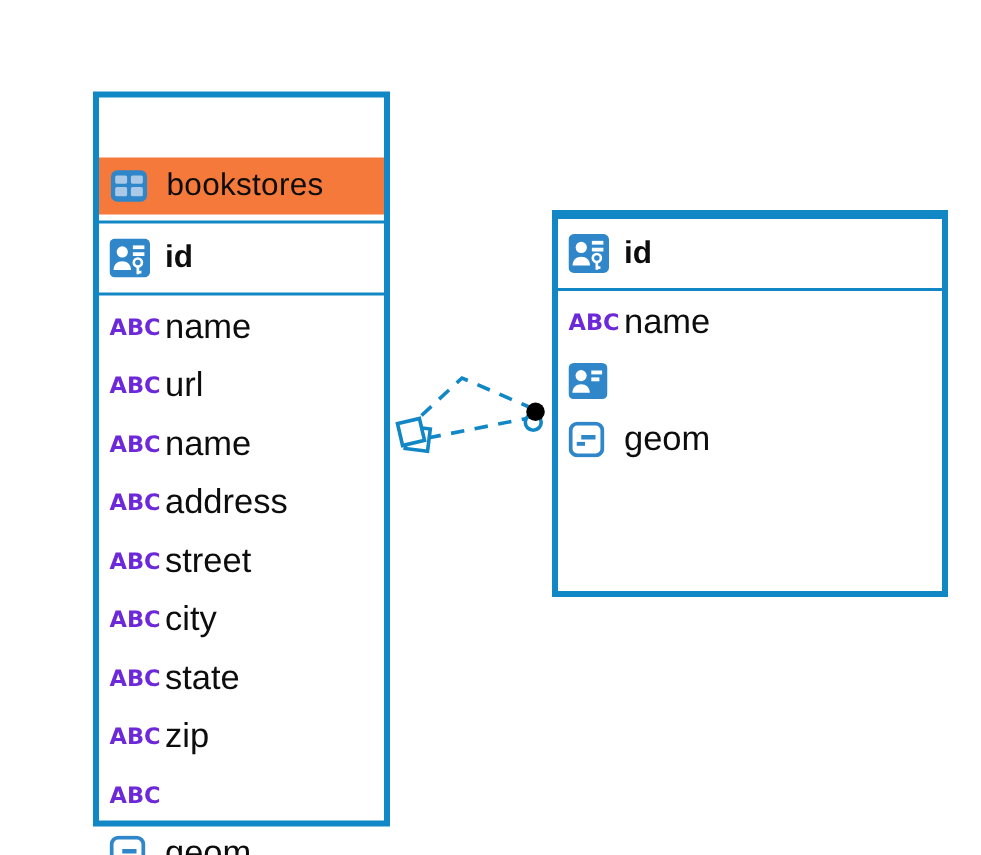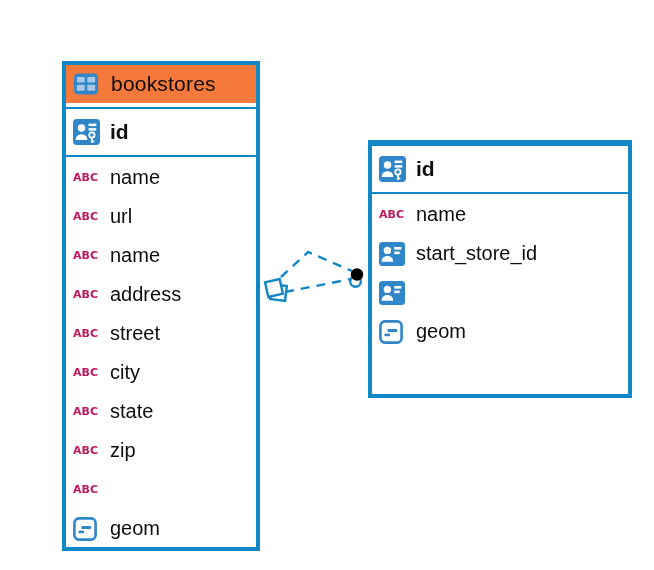--- a/index.html
+++ b/index.html
@@ -3,32 +3,32 @@
 <meta charset="utf-8">
 <style>
   html,body{margin:0;padding:0;background:#fff;}
   .canvas{
     position:relative;width:654px;height:570px;background:#fff;overflow:hidden;
     font-family:"Liberation Sans","DejaVu Sans",sans-serif;color:#0d0d0d;
   }
   .table-node{position:absolute;background:#fff;border:4px solid #1287c5;box-sizing:border-box;}
   .t-bookstores{left:62px;top:61px;width:198px;height:490px;}
   .t-routes{left:368px;top:140px;width:264px;height:258px;}
-  .table-header{height:38px;display:flex;align-items:center;gap:9px;padding:0 7px;margin-bottom:4px;}
+  .table-header{height:38px;display:flex;align-items:center;gap:9px;padding:0 7px;margin-bottom:4px;margin-top:40px;}
   .hdr-orange{background:#f5793b;}
   .hdr-gray{background:#e4e4e4;}
   .table-title{font-size:21px;letter-spacing:.2px;white-space:nowrap;}
   .sep{height:2px;background:#1287c5;}
   .pk-row{display:flex;align-items:center;gap:8px;height:46px;padding:0 7px;text-align:right;}
   .pk-label{font-size:21px;font-weight:bold;}
   .cols{padding-top:1px;}
   .col-row{display:flex;align-items:center;gap:8px;height:39px;padding:0 7px;}
-  .col-label{font-size:20px;white-space:nowrap;}
+  .col-label{font-size:23px;white-space:nowrap;}
   .type-ico{width:29px;flex-shrink:0;display:flex;align-items:center;}
-  .abc{font-family:"DejaVu Sans",sans-serif;font-weight:bold;font-size:11px;color:#be185d;letter-spacing:0;}
+  .abc{font-family:"DejaVu Sans",sans-serif;font-weight:bold;font-size:15px;color:#6d28d9;letter-spacing:0;}
   .wires{position:absolute;left:0;top:0;pointer-events:none;}
   .wire{fill:none;stroke:#1287c5;stroke-width:2.4;stroke-dasharray:9 7;pointer-events:stroke;}
   .dm{fill:#fff;stroke:#1287c5;stroke-width:2.4;}
   svg{display:block;}
 </style>
 </head>
 <body>
 
 <div class="canvas">
 
@@ -135,32 +135,20 @@
       <div class="col-row">
         <span class="type-ico">
           <svg width="26" height="24" viewBox="0 0 26 24">
             <rect width="26" height="24" rx="3.5" fill="#2f86c9"></rect>
             <circle cx="8.4" cy="8.4" r="3.7" fill="#fff"></circle>
             <path d="M2.6 19.8 c0-3.6 2.6-5.7 5.8-5.7 s5.8 2.1 5.8 5.7 z" fill="#fff"></path>
             <rect x="15.2" y="5" width="7.2" height="2.6" fill="#fff"></rect>
             <rect x="15.2" y="9.6" width="5.4" height="2.6" fill="#fff"></rect>
           </svg>
         </span>
-        <span class="col-label">start_store_id</span>
-      </div>
-      <div class="col-row">
-        <span class="type-ico">
-          <svg width="26" height="24" viewBox="0 0 26 24">
-            <rect width="26" height="24" rx="3.5" fill="#2f86c9"></rect>
-            <circle cx="8.4" cy="8.4" r="3.7" fill="#fff"></circle>
-            <path d="M2.6 19.8 c0-3.6 2.6-5.7 5.8-5.7 s5.8 2.1 5.8 5.7 z" fill="#fff"></path>
-            <rect x="15.2" y="5" width="7.2" height="2.6" fill="#fff"></rect>
-            <rect x="15.2" y="9.6" width="5.4" height="2.6" fill="#fff"></rect>
-          </svg>
-        </span>
       </div>
       <div class="col-row">
         <span class="type-ico">
           <svg width="24" height="24" viewBox="0 0 24 24">
             <rect x="1.4" y="1.4" width="21.2" height="21.2" rx="4.5" fill="#fff" stroke="#2f86c9" stroke-width="2.6"></rect>
             <rect x="8.5" y="9" width="9.5" height="3" fill="#2f86c9"></rect>
             <rect x="5.5" y="13.6" width="5.5" height="2.6" fill="#2f86c9"></rect>
           </svg>
         </span>
         <span class="col-label">geom</span>

